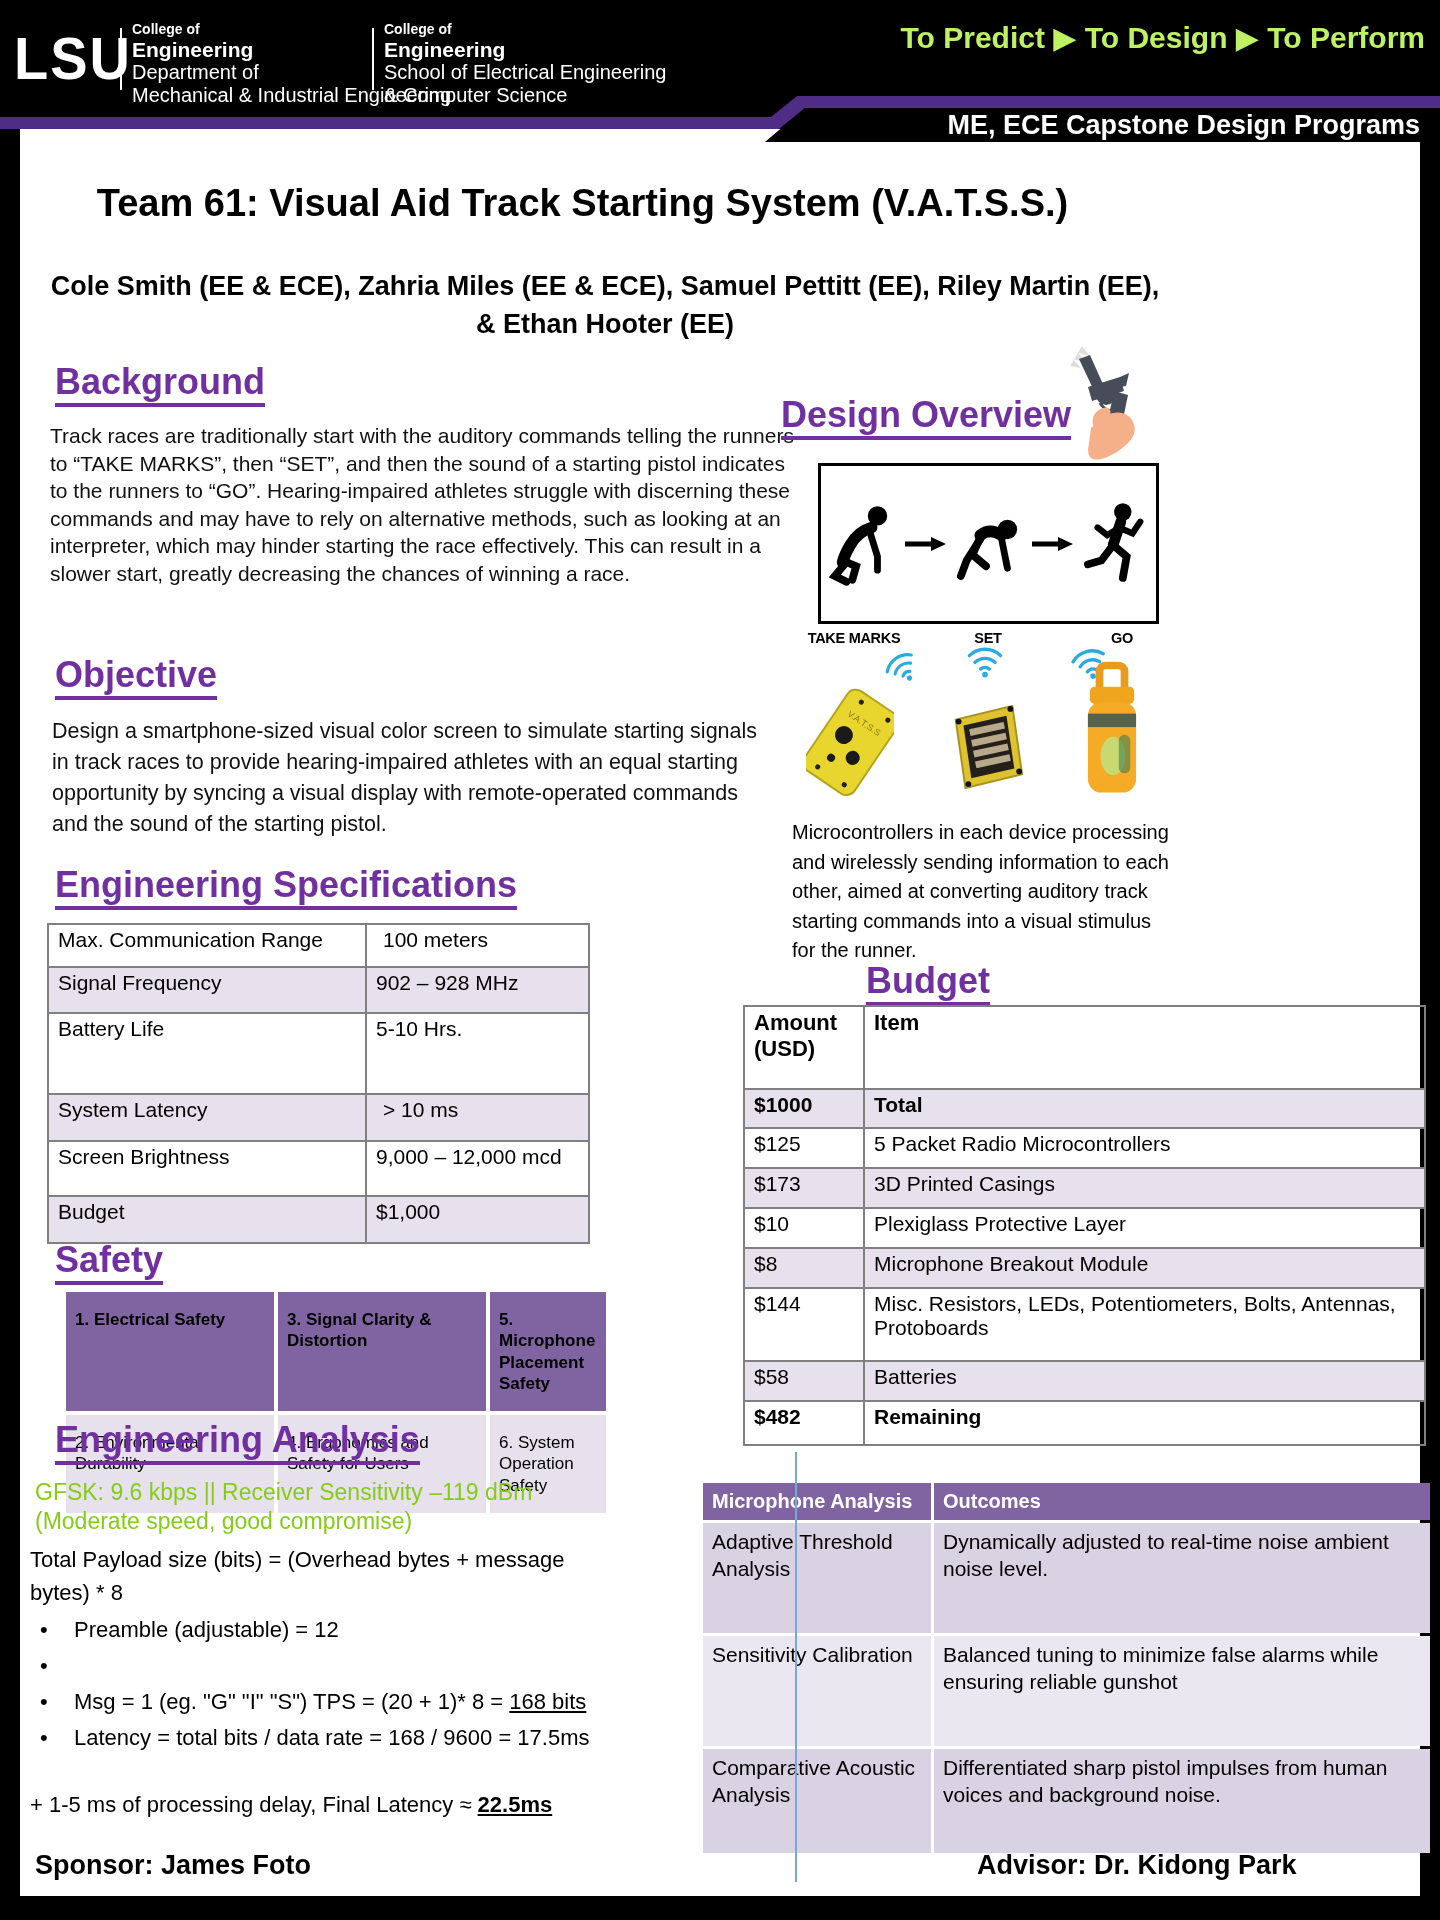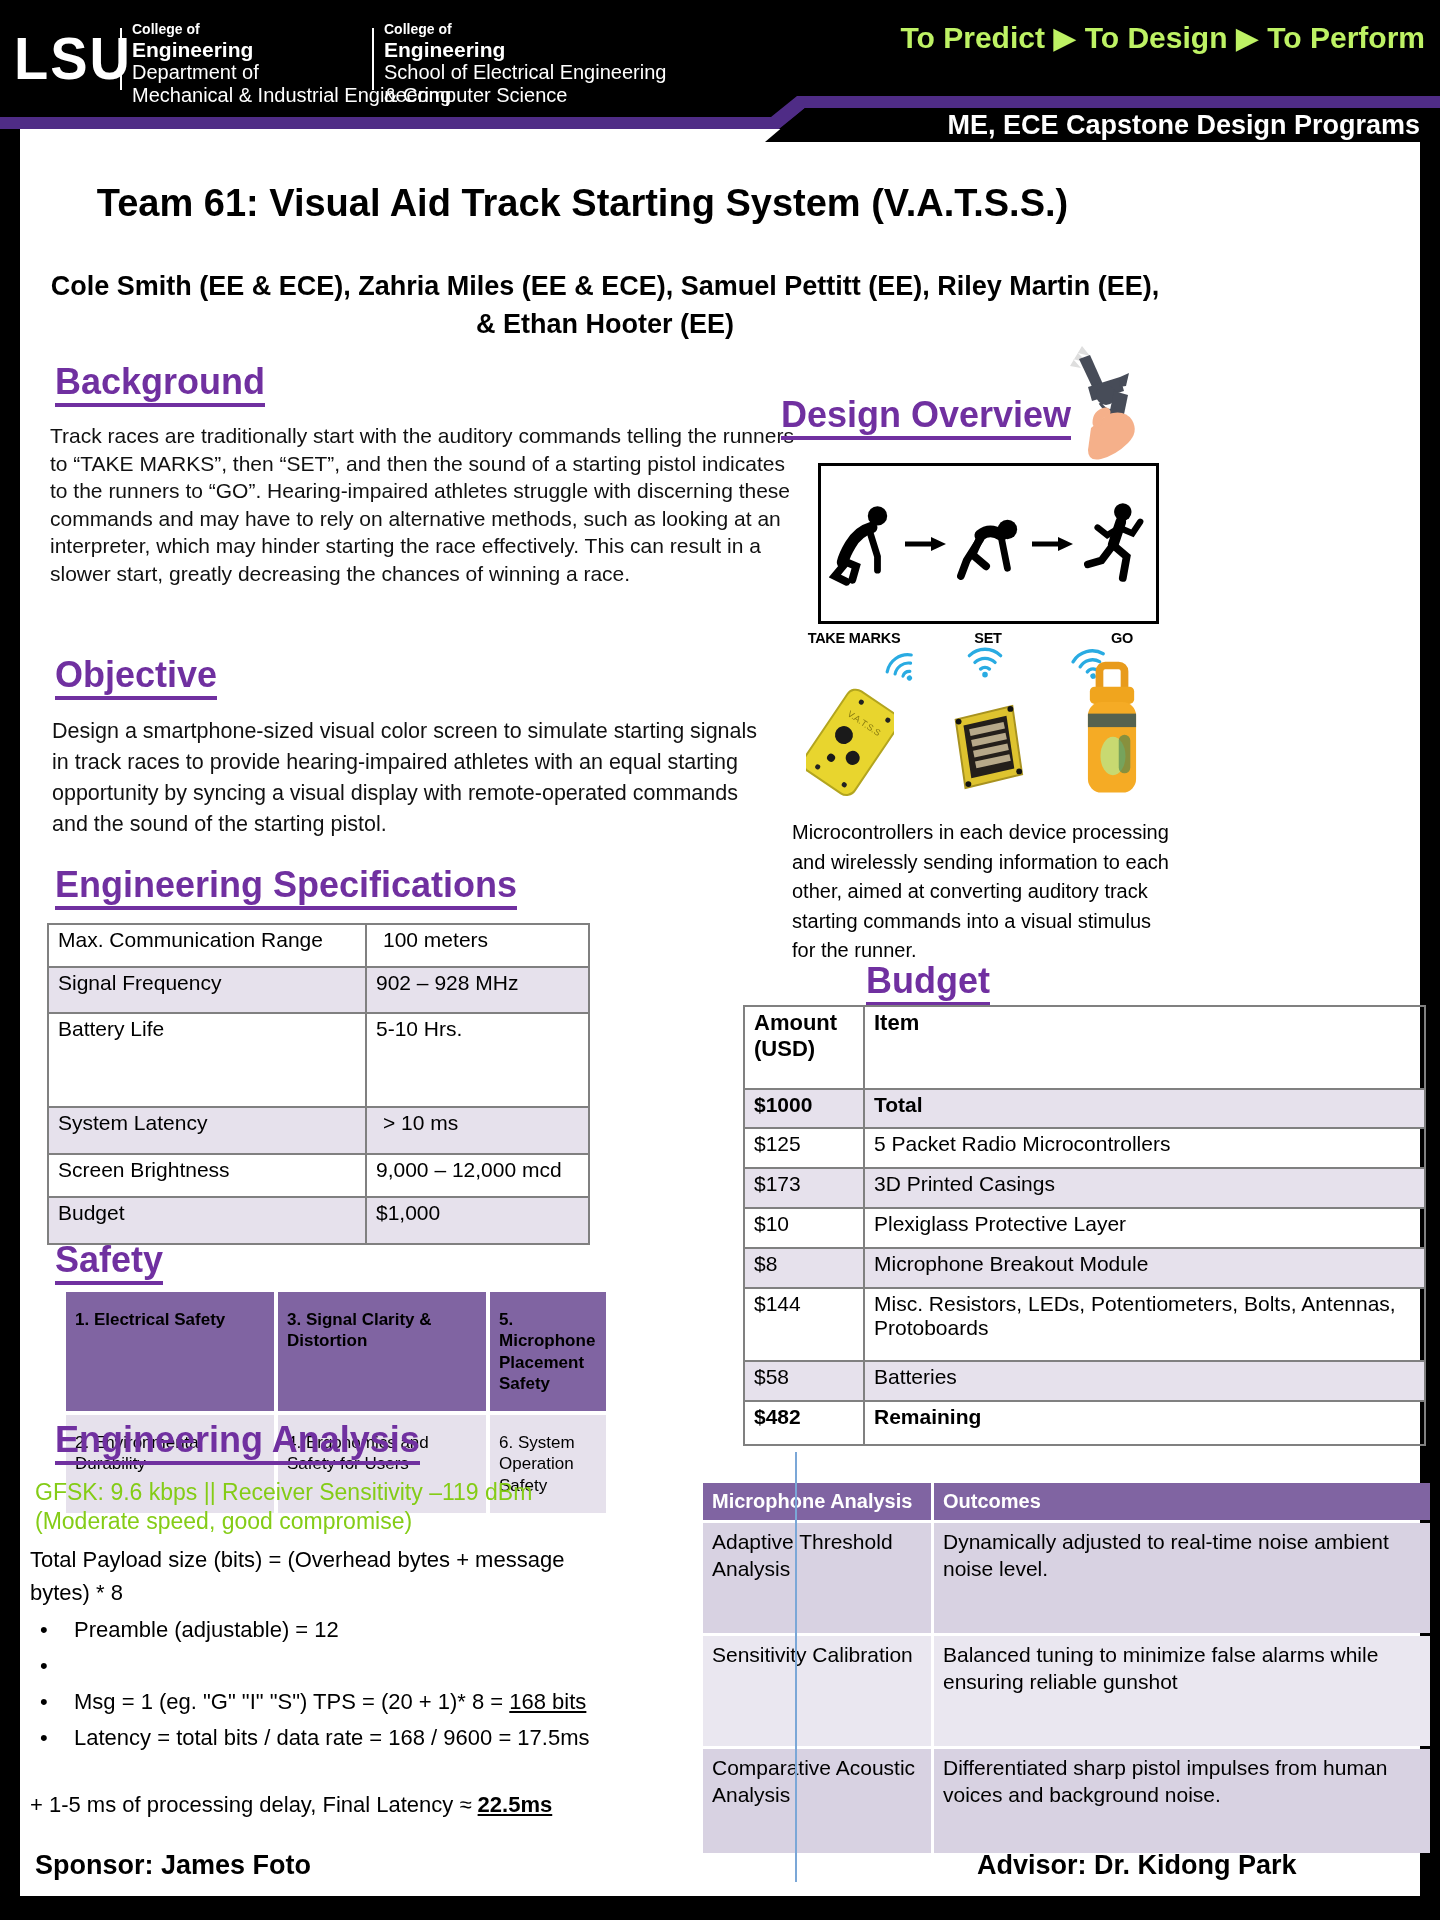--- a/index.html
+++ b/index.html
@@ -99,29 +99,29 @@
       </colgroup>
     <tbody>
         <tr style="height:43px;">
       <td>Max. Communication Range</td>
       <td style="padding-left:16px;">100 meters</td>
         </tr>
     <tr class="lav" style="height:46px;">
       <td>Signal Frequency</td>
       <td>902 – 928 MHz</td>
         </tr>
-    <tr style="height:94px;">
+    <tr style="height:81px;">
       <td>Battery Life</td>
       <td>5-10 Hrs.</td>
         </tr>
     <tr class="lav" style="height:47px;">
       <td>System Latency</td>
       <td style="padding-left:16px;">&gt; 10 ms</td>
         </tr>
-    <tr style="height:43px;padding-left:21px;">
+    <tr style="height:55px;padding-left:21px;">
       <td>Screen Brightness</td>
       <td>9,000 – 12,000 mcd</td>
         </tr>
     <tr class="lav" style="height:47px;">
       <td>Budget</td>
       <td>$1,000</td>
         </tr>
   </tbody>
     </table>
 

